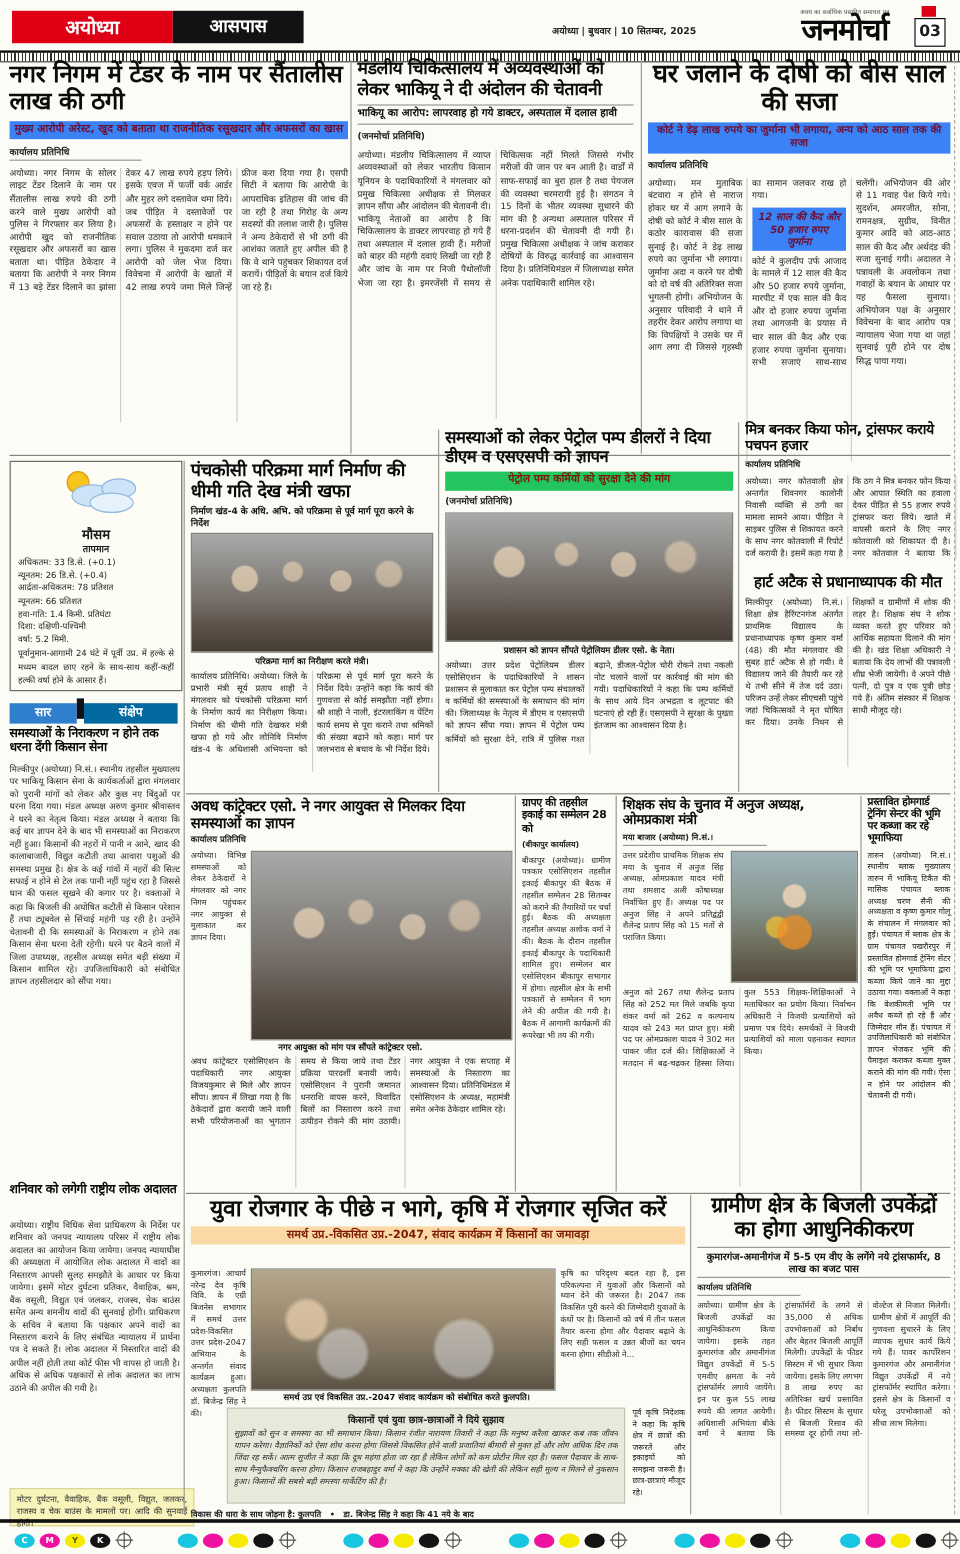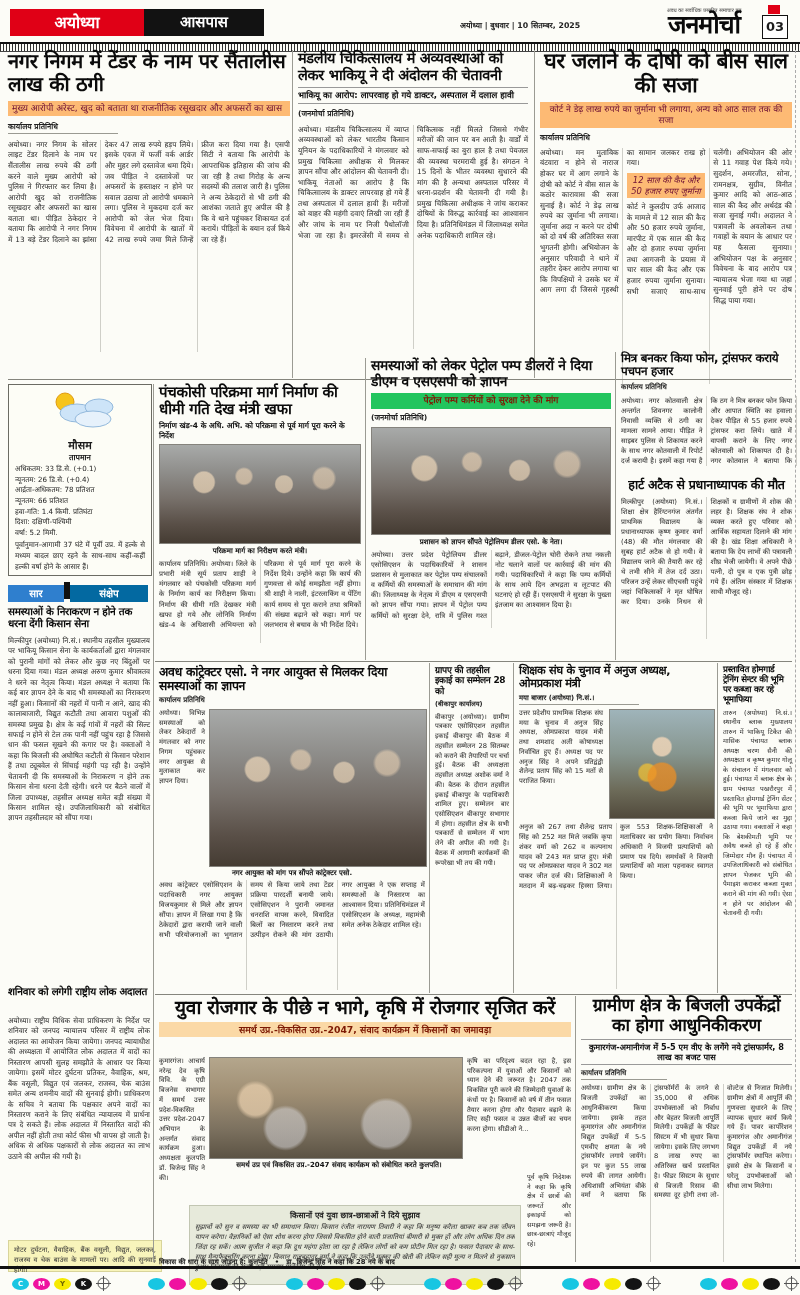--- a/index.html
+++ b/index.html
@@ -5,21 +5,21 @@
   html,body{margin:0;padding:0;background:#dcdcd6;}
   #page{position:relative;width:800px;height:1295px;background:#fcfcf7;margin:0 auto;
         font-family:"DejaVu Sans",sans-serif;color:#1c1c1c;overflow:hidden;}
   .abs{position:absolute;}
   .hl{font-weight:700;color:#0b0b0b;line-height:1.14;letter-spacing:-0.3px;}
   .center{text-align:center;}
   .body-text{font-size:7.3px;line-height:1.45;text-align:justify;color:#272727;}
   .cols-2{column-count:2;column-gap:8px;column-rule:1px solid #cfcfc8;}
   .cols-3{column-count:3;column-gap:8px;column-rule:1px solid #cfcfc8;}
   .byline{font-size:7.6px;font-weight:700;color:#222;border-bottom:1px solid #9a9a92;padding-bottom:2px;}
-  .subhead-pink{background:#fdba74;color:#6d0f33;font-weight:400;padding:2px 4px;line-height:1.25;}
+  .subhead-pink{background:#3b82f6;color:#6d0f33;font-weight:700;padding:2px 4px;line-height:1.25;}
   .subhead-yellow{background:#22c55e;color:#7d1a04;font-weight:700;padding:2px 4px;line-height:1.25;}
   .subhead-orange{background:#fbd9a6;color:#7d1a04;font-weight:700;padding:2px 4px;line-height:1.25;}
   .subhead-plain{color:#101010;font-weight:700;line-height:1.25;}
   .caption{font-size:7px;font-weight:700;color:#111;text-align:center;}
   .photo{border:1px solid #85837d;
     background:
       radial-gradient(circle at 22% 38%, rgba(246,222,190,.65) 0 6%, rgba(246,222,190,0) 7%),
       radial-gradient(circle at 42% 32%, rgba(240,214,182,.6) 0 5.5%, rgba(240,214,182,0) 7%),
       radial-gradient(circle at 62% 40%, rgba(248,224,192,.6) 0 6%, rgba(248,224,192,0) 7%),
       radial-gradient(circle at 82% 34%, rgba(242,216,184,.55) 0 5.5%, rgba(242,216,184,0) 7%),
@@ -49,21 +49,21 @@
   .hatch{background:repeating-linear-gradient(90deg,#2e2e2e 0 1px,transparent 1px 3px);
          border-top:2px solid #111;border-bottom:1px solid #444;}
 </style>
 </head>
 <body>
 
 <div id="page">
 
   <div class="abs" style="left:0;top:0;width:800px;height:42px;">
     <div class="abs" style="left:10px;top:9px;width:134px;height:27px;background:#e00016;color:#fff;font-weight:700;font-size:16px;line-height:27px;text-align:center;"><span>अयोध्या</span></div>
-    <div class="abs" style="left:144px;top:9px;width:120px;height:27px;background:#121212;color:#fff;font-weight:700;font-size:15px;line-height:27px;text-align:center;"><span>आसपास</span></div>
+    <div class="abs" style="left:144px;top:9px;width:109px;height:27px;background:#121212;color:#fff;font-weight:700;font-size:15px;line-height:27px;text-align:center;"><span>आसपास</span></div>
     <div class="abs" style="left:460px;top:20px;width:180px;font-size:7.8px;font-weight:700;text-align:left;color:#222;">अयोध्या | बुधवार | 10 सितम्बर, 2025</div>
     <div class="abs" style="left:648px;top:6px;width:112px;font-size:5.2px;text-align:center;color:#444;">अवध का सर्वाधिक प्रसारित समाचार पत्र</div>
     <div class="abs" style="left:644px;top:12px;width:120px;font-size:25px;font-weight:700;letter-spacing:-1px;color:#0a0a0a;text-align:center;line-height:1;">जनमोर्चा</div>
     <div class="abs" style="left:768px;top:5px;width:12px;height:9px;background:#e00016;"></div>
     <div class="abs" style="left:762px;top:15px;width:24px;height:22px;border:1.5px solid #111;background:#fff;font-size:13px;font-weight:700;text-align:center;line-height:22px;"><span>03</span></div>
   </div>
   <div class="abs hatch" style="left:0;top:42px;width:800px;height:7px;"></div>
 
   <div class="abs" style="left:8px;top:50px;width:282px;height:328px;">
     <div class="hl" style="font-size:20px;">नगर निगम में टेंडर के नाम पर सैंतालीस लाख की ठगी</div>
@@ -107,21 +107,21 @@
     </div>
     <div class="center" style="font-size:11px;font-weight:700;">मौसम</div>
     <div class="center" style="font-size:7.8px;font-weight:700;margin-bottom:2px;">तापमान</div>
     <div class="wx-line">अधिकतम: 33 डि.से. (+0.1)</div>
     <div class="wx-line">न्यूनतम: 26 डि.से. (+0.4)</div>
     <div class="wx-line">आर्द्रता-अधिकतम: 78 प्रतिशत</div>
     <div class="wx-line">न्यूनतम: 66 प्रतिशत</div>
     <div class="wx-line">हवा-गति: 1.4 किमी. प्रतिघंटा</div>
     <div class="wx-line">दिशा: दक्षिणी-पश्चिमी</div>
     <div class="wx-line">वर्षा: 5.2 मिमी.</div>
-    <div class="wx-line" style="text-align:justify;margin-top:2px;">पूर्वानुमान-आगामी 37 घंटे में पूर्वी उप्र. में हल्के से मध्यम बादल छाए रहने के साथ-साथ कहीं-कहीं हल्की वर्षा होने के आसार हैं।</div>
+    <div class="wx-line" style="text-align:justify;margin-top:2px;">पूर्वानुमान-आगामी 24 घंटे में पूर्वी उप्र. में हल्के से मध्यम बादल छाए रहने के साथ-साथ कहीं-कहीं हल्की वर्षा होने के आसार हैं।</div>
   </div>
 
   <div class="abs" style="left:8px;top:582px;width:142px;height:17px;">
     <span class="tab-blue" style="display:inline-block;width:56px;height:17px;font-size:10px;text-align:center;line-height:17px;">सार</span><span style="display:inline-block;width:6px;height:17px;background:#111;vertical-align:top;"></span><span class="tab-orange" style="display:inline-block;width:78px;height:17px;font-size:10px;text-align:center;line-height:17px;">संक्षेप</span>
   </div>
   <div class="abs hl" style="left:8px;top:606px;width:142px;font-size:10.3px;">समस्याओं के निराकरण न होने तक धरना देंगी किसान सेना</div>
   <div class="abs body-text" style="left:8px;top:636px;width:142px;height:344px;font-size:7.2px;">मिल्कीपुर (अयोध्या) नि.सं.। स्थानीय तहसील मुख्यालय पर भाकियू किसान सेना के कार्यकर्ताओं द्वारा मंगलवार को पुरानी मांगों को लेकर और कुछ नए बिंदुओं पर धरना दिया गया। मंडल अध्यक्ष अरुण कुमार श्रीवास्तव ने धरने का नेतृत्व किया। मंडल अध्यक्ष ने बताया कि कई बार ज्ञापन देने के बाद भी समस्याओं का निराकरण नहीं हुआ। किसानों की नहरों में पानी न आने, खाद की कालाबाजारी, विद्युत कटौती तथा आवारा पशुओं की समस्या प्रमुख है। क्षेत्र के कई गांवों में नहरों की सिल्ट सफाई न होने से टेल तक पानी नहीं पहुंच रहा है जिससे धान की फसल सूखने की कगार पर है। वक्ताओं ने कहा कि बिजली की अघोषित कटौती से किसान परेशान हैं तथा ट्यूबवेल से सिंचाई महंगी पड़ रही है। उन्होंने चेतावनी दी कि समस्याओं के निराकरण न होने तक किसान सेना धरना देती रहेगी। धरने पर बैठने वालों में जिला उपाध्यक्ष, तहसील अध्यक्ष समेत बड़ी संख्या में किसान शामिल रहे। उपजिलाधिकारी को संबोधित ज्ञापन तहसीलदार को सौंपा गया।</div>
   <div class="abs hl" style="left:8px;top:986px;width:142px;font-size:10.3px;">शनिवार को लगेगी राष्ट्रीय लोक अदालत</div>
   <div class="abs body-text" style="left:8px;top:1016px;width:142px;height:220px;font-size:7.2px;">अयोध्या। राष्ट्रीय विधिक सेवा प्राधिकरण के निर्देश पर शनिवार को जनपद न्यायालय परिसर में राष्ट्रीय लोक अदालत का आयोजन किया जायेगा। जनपद न्यायाधीश की अध्यक्षता में आयोजित लोक अदालत में वादों का निस्तारण आपसी सुलह समझौते के आधार पर किया जायेगा। इसमें मोटर दुर्घटना प्रतिकर, वैवाहिक, श्रम, बैंक वसूली, विद्युत एवं जलकर, राजस्व, चेक बाउंस समेत अन्य शमनीय वादों की सुनवाई होगी। प्राधिकरण के सचिव ने बताया कि पक्षकार अपने वादों का निस्तारण कराने के लिए संबंधित न्यायालय में प्रार्थना पत्र दे सकते हैं। लोक अदालत में निस्तारित वादों की अपील नहीं होती तथा कोर्ट फीस भी वापस हो जाती है। अधिक से अधिक पक्षकारों से लोक अदालत का लाभ उठाने की अपील की गयी है।</div>
   <div class="abs note-yellow" style="left:8px;top:1240px;width:142px;height:22px;">मोटर दुर्घटना, वैवाहिक, बैंक वसूली, विद्युत, जलकर, राजस्व व चेक बाउंस के मामलों पर। आदि की सुनवाई होगी।</div>
@@ -192,29 +192,29 @@
 
   <div class="abs hr" style="left:155px;top:994px;width:637px;"></div>
 
   <div class="abs" style="left:159px;top:997px;width:412px;height:268px;">
     <div class="hl center" style="font-size:19px;">युवा रोजगार के पीछे न भागे, कृषि में रोजगार सृजित करें</div>
     <div class="subhead-orange center" style="margin-top:3px;font-size:9.3px;">समर्थ उप्र.-विकसित उप्र.-2047, संवाद कार्यक्रम में किसानों का जमावड़ा</div>
     <div class="body-text" style="position:absolute;left:0;top:60px;width:46px;height:102px;font-size:6.7px;">कुमारगंज। आचार्य नरेन्द्र देव कृषि विवि. के एग्री बिजनेस सभागार में समर्थ उत्तर प्रदेश-विकसित उत्तर प्रदेश-2047 अभियान के अन्तर्गत संवाद कार्यक्रम हुआ। अध्यक्षता कुलपति डॉ. बिजेन्द्र सिंह ने की।</div>
     <div class="photo hall" style="position:absolute;left:50px;top:60px;width:252px;height:100px;"></div>
     <div class="body-text" style="position:absolute;left:308px;top:60px;width:104px;height:102px;font-size:6.7px;">कृषि का परिदृश्य बदल रहा है, इस परिकल्पना में युवाओं और किसानों को ध्यान देने की जरूरत है। 2047 तक विकसित पूरी करने की जिम्मेदारी युवाओं के कंधों पर है। किसानों को वर्ष में तीन फसल तैयार करना होगा और पैदावार बढ़ाने के लिए सही फसल व उन्नत बीजों का चयन करना होगा। सीडीओ ने...</div>
     <div class="caption" style="position:absolute;left:30px;top:163px;width:300px;">समर्थ उप्र एवं विकसित उप्र.-2047 संवाद कार्यक्रम को संबोधित करते कुलपति।</div>
-    <div class="box-grey" style="position:absolute;left:30px;top:176px;width:332px;height:80px;padding:3px 5px;box-sizing:border-box;margin-top:32px;">
+    <div class="box-grey" style="position:absolute;left:30px;top:176px;width:332px;height:80px;padding:3px 5px;box-sizing:border-box;">
       <div class="center" style="font-size:8px;font-weight:700;">किसानों एवं युवा छात्र-छात्राओं ने दिये सुझाव</div>
       <div class="bb" style="margin-top:2px;height:60px;overflow:hidden;">सुझावों को सुन व समस्या का भी समाधान किया। किसान रंजीत नारायण तिवारी ने कहा कि मनुष्य करैला खाकर कब तक जीवन यापन करेगा। वैज्ञानिकों को ऐसा शोध करना होगा जिससे विकसित होने वाली प्रजातियां बीमारी से मुक्त हों और लोग अधिक दिन तक जिंदा रह सकें। आत्म सुजीत ने कहा कि दूध महंगा होता जा रहा है लेकिन लोगों को कम प्रोटीन मिल रहा है। फसल पैदावार के साथ-साथ मैन्युफैक्चरिंग करना होगा। किसान राजबहादुर वर्मा ने कहा कि उन्होंने मक्का की खेती की लेकिन सही मूल्य न मिलने से नुकसान हुआ। किसानों की सबसे बड़ी समस्या मार्केटिंग की है।</div>
     </div>
     <div class="body-text" style="position:absolute;left:368px;top:176px;width:44px;height:80px;font-size:6.6px;">पूर्व कृषि निदेशक ने कहा कि कृषि क्षेत्र में छात्रों की जरूरतें और इकाइयों को समझना जरूरी है। छात्र-छात्राएं मौजूद रहे।</div>
     <div style="position:absolute;left:0;top:260px;width:412px;font-size:6.8px;font-weight:700;color:#222;white-space:nowrap;overflow:hidden;">
       <span>विकास की धारा के साथ जोड़ना है: कुलपति</span>
       &nbsp;&nbsp;•&nbsp;&nbsp;
-      <span>डा. बिजेन्द्र सिंह ने कहा कि 28 नये के बाद</span>
+      <span>डा. बिजेन्द्र सिंह ने कहा कि 41 नये के बाद</span>
     </div>
   </div>
   <div class="abs vr" style="left:575px;top:996px;height:266px;"></div>
 
   <div class="abs" style="left:581px;top:996px;width:211px;height:266px;">
     <div class="hl center" style="font-size:17.5px;">ग्रामीण क्षेत्र के बिजली उपकेंद्रों का होगा आधुनिकीकरण</div>
     <div class="subhead-plain center" style="margin-top:3px;font-size:8.2px;border-top:1px solid #999;border-bottom:1px solid #999;padding:2px 0;">कुमारगंज-अमानीगंज में 5-5 एम वीए के लगेंगे नये ट्रांसफार्मर, 8 लाख का बजट पास</div>
     <div class="byline" style="margin-top:3px;width:86px;font-size:6.9px;">कार्यालय प्रतिनिधि</div>
     <div class="body-text cols-3" style="margin-top:4px;height:178px;font-size:6.7px;">अयोध्या। ग्रामीण क्षेत्र के बिजली उपकेंद्रों का आधुनिकीकरण किया जायेगा। इसके तहत कुमारगंज और अमानीगंज विद्युत उपकेंद्रों में 5-5 एमवीए क्षमता के नये ट्रांसफॉर्मर लगाये जायेंगे। इन पर कुल 55 लाख रुपये की लागत आयेगी। अधिशासी अभियंता बीके वर्मा ने बताया कि ट्रांसफॉर्मरों के लगने से 35,000 से अधिक उपभोक्ताओं को निर्बाध और बेहतर बिजली आपूर्ति मिलेगी। उपकेंद्रों के फीडर सिस्टम में भी सुधार किया जायेगा। इसके लिए लगभग 8 लाख रुपए का अतिरिक्त खर्च प्रस्तावित है। फीडर सिस्टम के सुधार से बिजली रिसाव की समस्या दूर होगी तथा लो-वोल्टेज से निजात मिलेगी। ग्रामीण क्षेत्रों में आपूर्ति की गुणवत्ता सुधारने के लिए व्यापक सुधार कार्य किये गये हैं। पावर कार्पोरेशन कुमारगंज और अमानीगंज विद्युत उपकेंद्रों में नये ट्रांसफॉर्मर स्थापित करेगा। इससे क्षेत्र के किसानों व घरेलू उपभोक्ताओं को सीधा लाभ मिलेगा।</div>
   </div>

